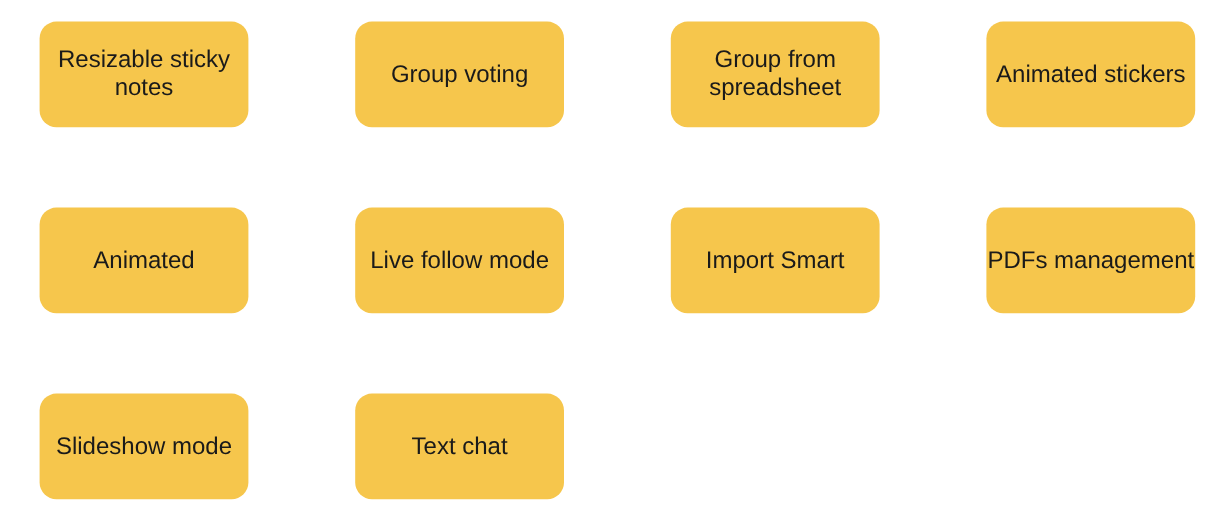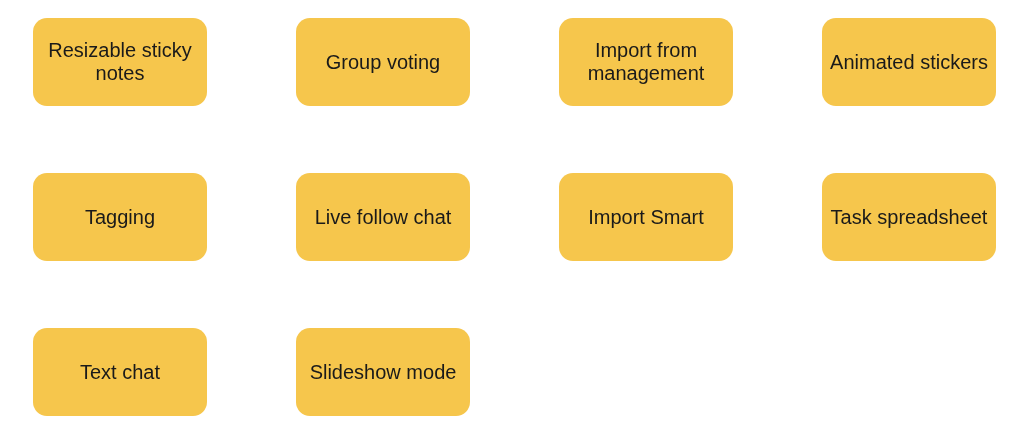--- a/index.html
+++ b/index.html
@@ -52,45 +52,45 @@
   <div class="card">
     <span class="label two-line">Resizable sticky notes</span>
   </div>
 
 
   <div class="card">
     <span class="label">Group voting</span>
   </div>
 
   <div class="card">
-    <span class="label two-line">Import from management</span>
+    <span class="label two-line">Group from spreadsheet</span>
   </div>
 
   <div class="card">
     <span class="label">Animated stickers</span>
   </div>
 
   <div class="card">
-    <span class="label">Tagging</span>
+    <span class="label">Animated</span>
   </div>
 
 
   <div class="card">
-    <span class="label">Live follow chat</span>
+    <span class="label">Live follow mode</span>
   </div>
 
   <div class="card">
     <span class="label">Import Smart</span>
   </div>
 
   <div class="card">
-    <span class="label">Task spreadsheet</span>
+    <span class="label">PDFs management</span>
+  </div>
+
+  <div class="card">
+    <span class="label">Slideshow mode</span>
   </div>
 
   <div class="card">
     <span class="label">Text chat</span>
   </div>
 
-  <div class="card">
-    <span class="label">Slideshow mode</span>
-  </div>
-
 </div>
 
 </body></html>

